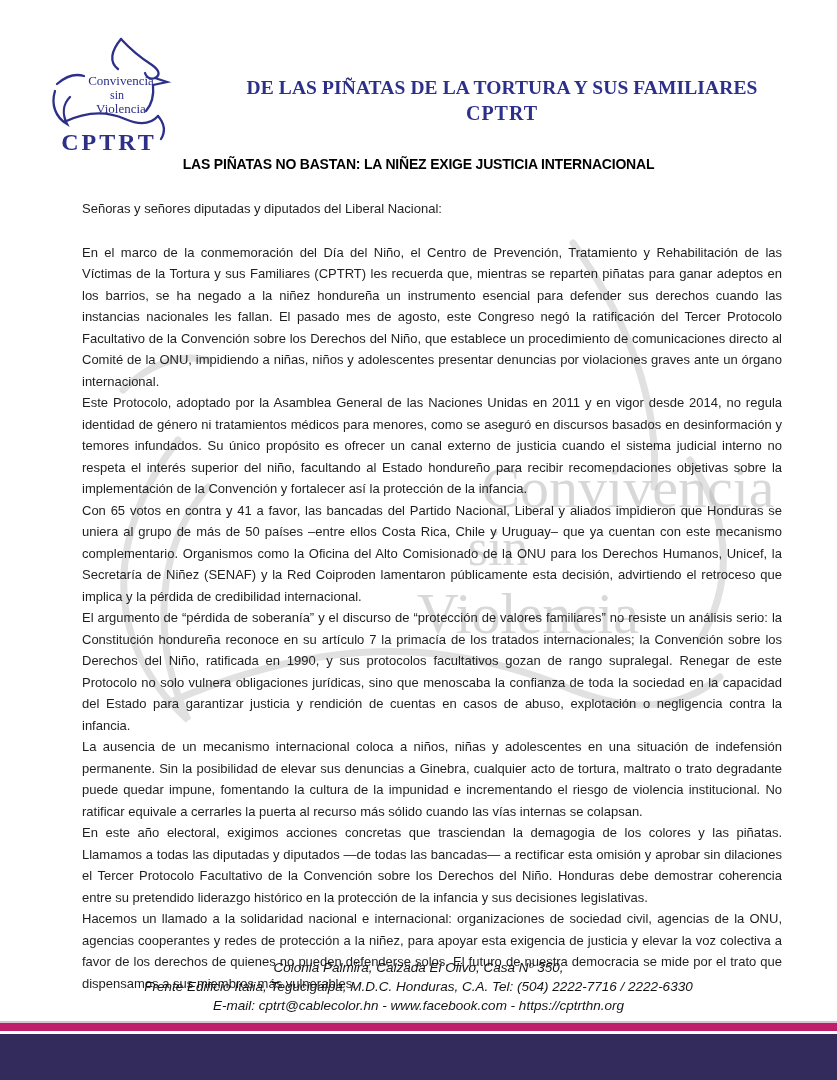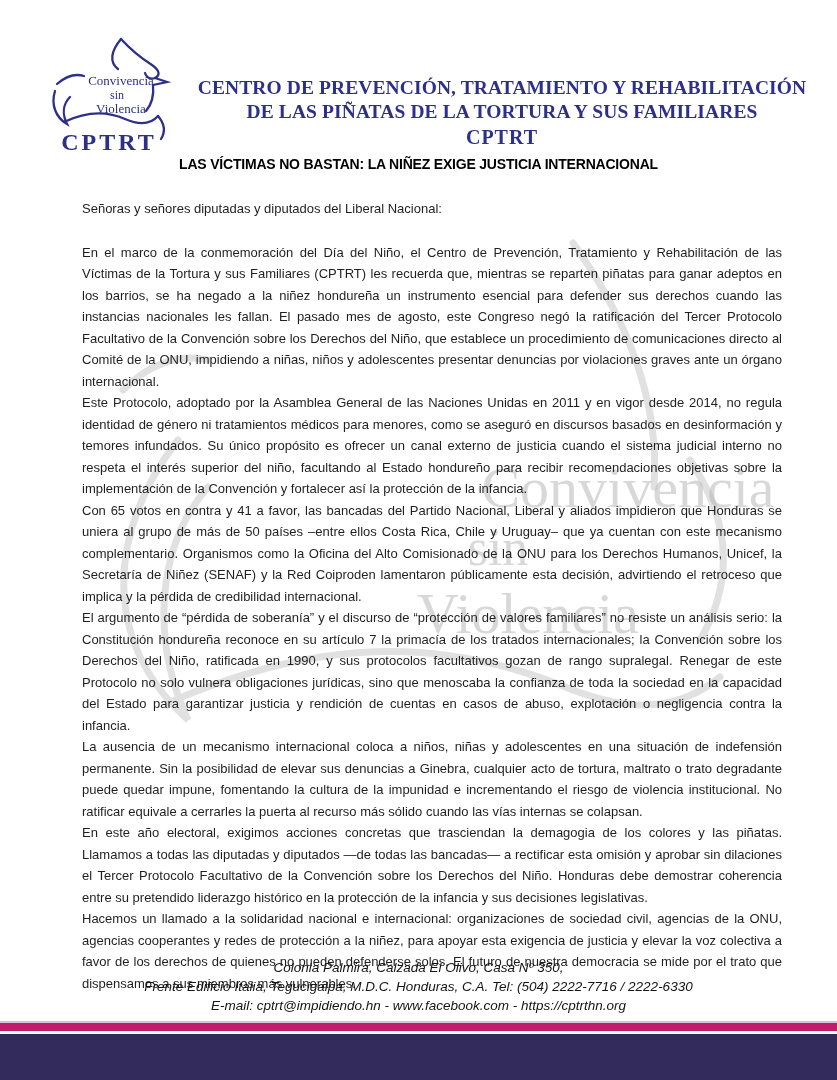--- a/index.html
+++ b/index.html
@@ -100,45 +100,44 @@
         <g fill="#2d3089" font-family="Liberation Serif, serif" text-anchor="middle">
           <text x="74" y="51" font-size="13">Convivencia</text>
           <text x="70" y="65" font-size="12">sin</text>
           <text x="74" y="79" font-size="13">Violencia</text>
           <text x="62" y="116" font-size="24" font-weight="bold" letter-spacing="3">CPTRT</text>
         </g>
       </svg>
     </div>
 
     <div class="title-block">
-      <div>CENTRO DE PREVENCIÓN, TRATAMIENTO Y REHABILITACIÓN</div>
       <div>DE LAS PIÑATAS DE LA TORTURA Y SUS FAMILIARES</div>
       <div class="org-acronym">CPTRT</div>
     </div>
 
-    <div class="doc-title">LAS VÍCTIMAS NO BASTAN: LA NIÑEZ EXIGE JUSTICIA INTERNACIONAL</div>
+    <div class="doc-title">LAS PIÑATAS NO BASTAN: LA NIÑEZ EXIGE JUSTICIA INTERNACIONAL</div>
   </div>
 
   <div class="letter">
     <p class="salutation">Señoras y señores diputadas y diputados del Liberal Nacional:</p>
     <p>En el marco de la conmemoración del Día del Niño, el Centro de Prevención, Tratamiento y Rehabilitación de las Víctimas de la Tortura y sus Familiares (CPTRT) les recuerda que, mientras se reparten piñatas para ganar adeptos en los barrios, se ha negado a la niñez hondureña un instrumento esencial para defender sus derechos cuando las instancias nacionales les fallan. El pasado mes de agosto, este Congreso negó la ratificación del Tercer Protocolo Facultativo de la Convención sobre los Derechos del Niño, que establece un procedimiento de comunicaciones directo al Comité de la ONU, impidiendo a niñas, niños y adolescentes presentar denuncias por violaciones graves ante un órgano internacional.</p>
     <p>Este Protocolo, adoptado por la Asamblea General de las Naciones Unidas en 2011 y en vigor desde 2014, no regula identidad de género ni tratamientos médicos para menores, como se aseguró en discursos basados en desinformación y temores infundados. Su único propósito es ofrecer un canal externo de justicia cuando el sistema judicial interno no respeta el interés superior del niño, facultando al Estado hondureño para recibir recomendaciones objetivas sobre la implementación de la Convención y fortalecer así la protección de la infancia.</p>
     <p>Con 65 votos en contra y 41 a favor, las bancadas del Partido Nacional, Liberal y aliados impidieron que Honduras se uniera al grupo de más de 50 países –entre ellos Costa Rica, Chile y Uruguay– que ya cuentan con este mecanismo complementario. Organismos como la Oficina del Alto Comisionado de la ONU para los Derechos Humanos, Unicef, la Secretaría de Niñez (SENAF) y la Red Coiproden lamentaron públicamente esta decisión, advirtiendo el retroceso que implica y la pérdida de credibilidad internacional.</p>
     <p>El argumento de “pérdida de soberanía” y el discurso de “protección de valores familiares” no resiste un análisis serio: la Constitución hondureña reconoce en su artículo 7 la primacía de los tratados internacionales; la Convención sobre los Derechos del Niño, ratificada en 1990, y sus protocolos facultativos gozan de rango supralegal. Renegar de este Protocolo no solo vulnera obligaciones jurídicas, sino que menoscaba la confianza de toda la sociedad en la capacidad del Estado para garantizar justicia y rendición de cuentas en casos de abuso, explotación o negligencia contra la infancia.</p>
     <p>La ausencia de un mecanismo internacional coloca a niños, niñas y adolescentes en una situación de indefensión permanente. Sin la posibilidad de elevar sus denuncias a Ginebra, cualquier acto de tortura, maltrato o trato degradante puede quedar impune, fomentando la cultura de la impunidad e incrementando el riesgo de violencia institucional. No ratificar equivale a cerrarles la puerta al recurso más sólido cuando las vías internas se colapsan.</p>
     <p>En este año electoral, exigimos acciones concretas que trasciendan la demagogia de los colores y las piñatas. Llamamos a todas las diputadas y diputados —de todas las bancadas— a rectificar esta omisión y aprobar sin dilaciones el Tercer Protocolo Facultativo de la Convención sobre los Derechos del Niño. Honduras debe demostrar coherencia entre su pretendido liderazgo histórico en la protección de la infancia y sus decisiones legislativas.</p>
     <p>Hacemos un llamado a la solidaridad nacional e internacional: organizaciones de sociedad civil, agencias de la ONU, agencias cooperantes y redes de protección a la niñez, para apoyar esta exigencia de justicia y elevar la voz colectiva a favor de los derechos de quienes no pueden defenderse solos. El futuro de nuestra democracia se mide por el trato que dispensamos a sus miembros más vulnerables.</p>
     <p class="dateline">Tegucigalpa, Honduras, 10 de septiembre de 2025.</p>
   </div>
 
   <div class="footer">
     <div class="footer-text">
       <div>Colonia Palmira, Calzada El Olivo, Casa Nº 350,</div>
       <div>Frente Edificio Italia, Tegucigalpa, M.D.C. Honduras, C.A.  Tel: (504) 2222-7716 / 2222-6330</div>
-      <div>E-mail: cptrt@impidiendo.hn  -  www.facebook.com  -  https://cptrthn.org</div>
+      <div>E-mail: cptrt@cablecolor.hn  -  www.facebook.com  -  https://cptrthn.org</div>
     </div>
     <div class="bar-light"></div>
     <div class="bar-magenta"></div>
     <div class="bar-white"></div>
     <div class="bar-navy"></div>
   </div>
 
 </div>
 
 </body></html>

